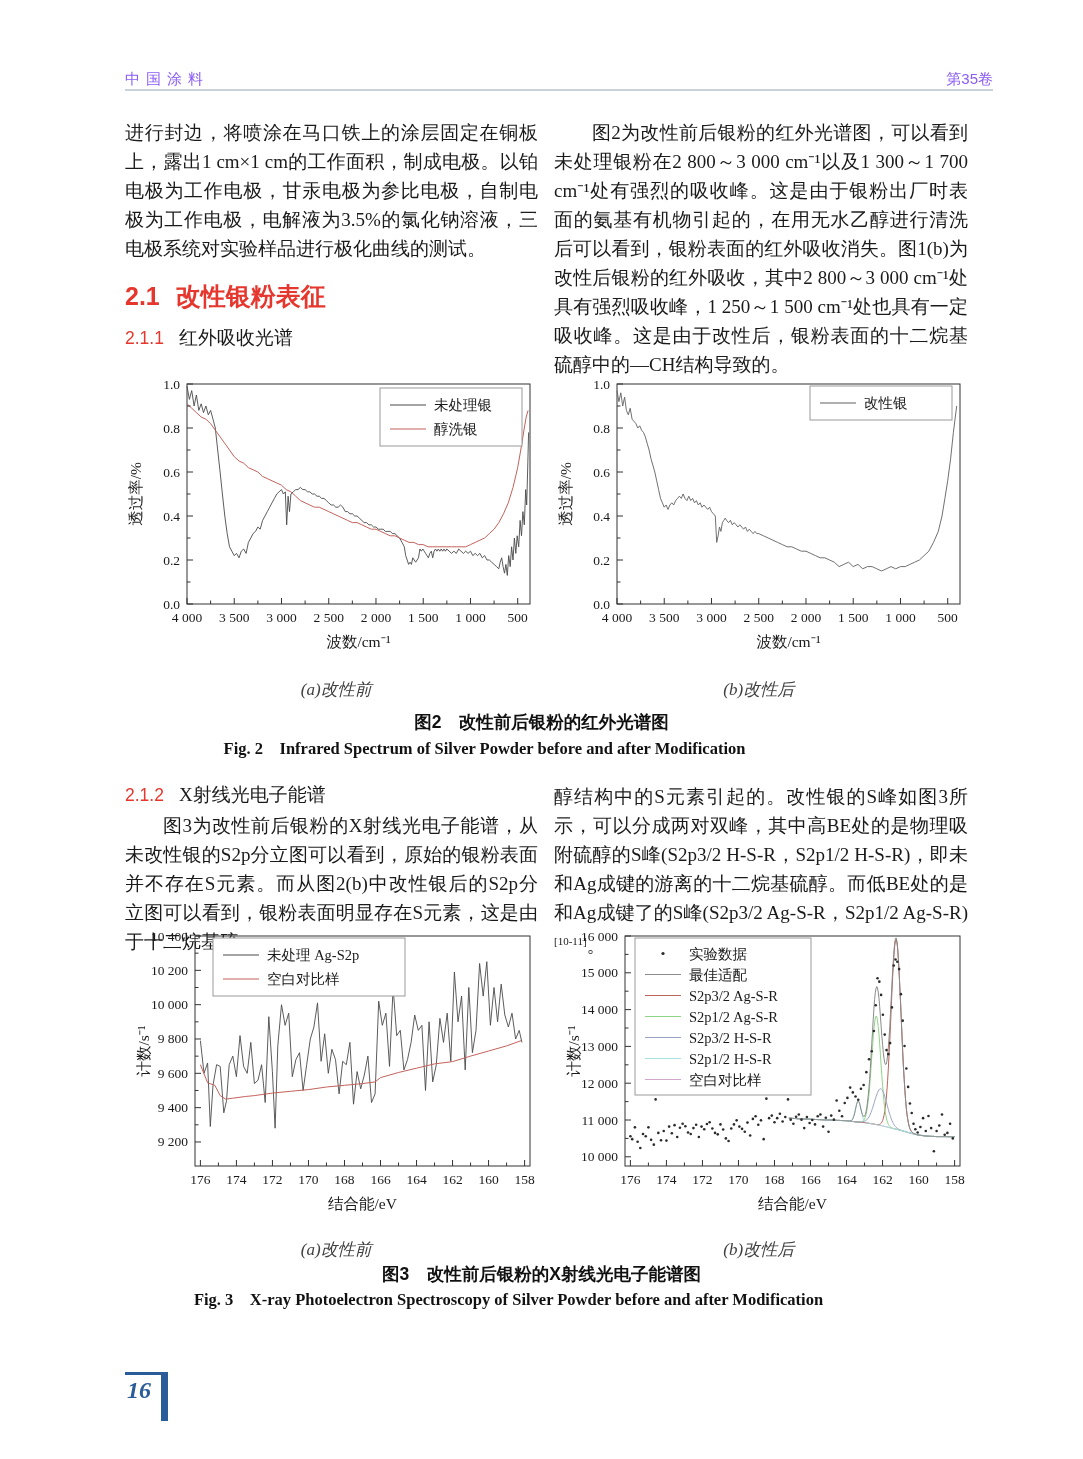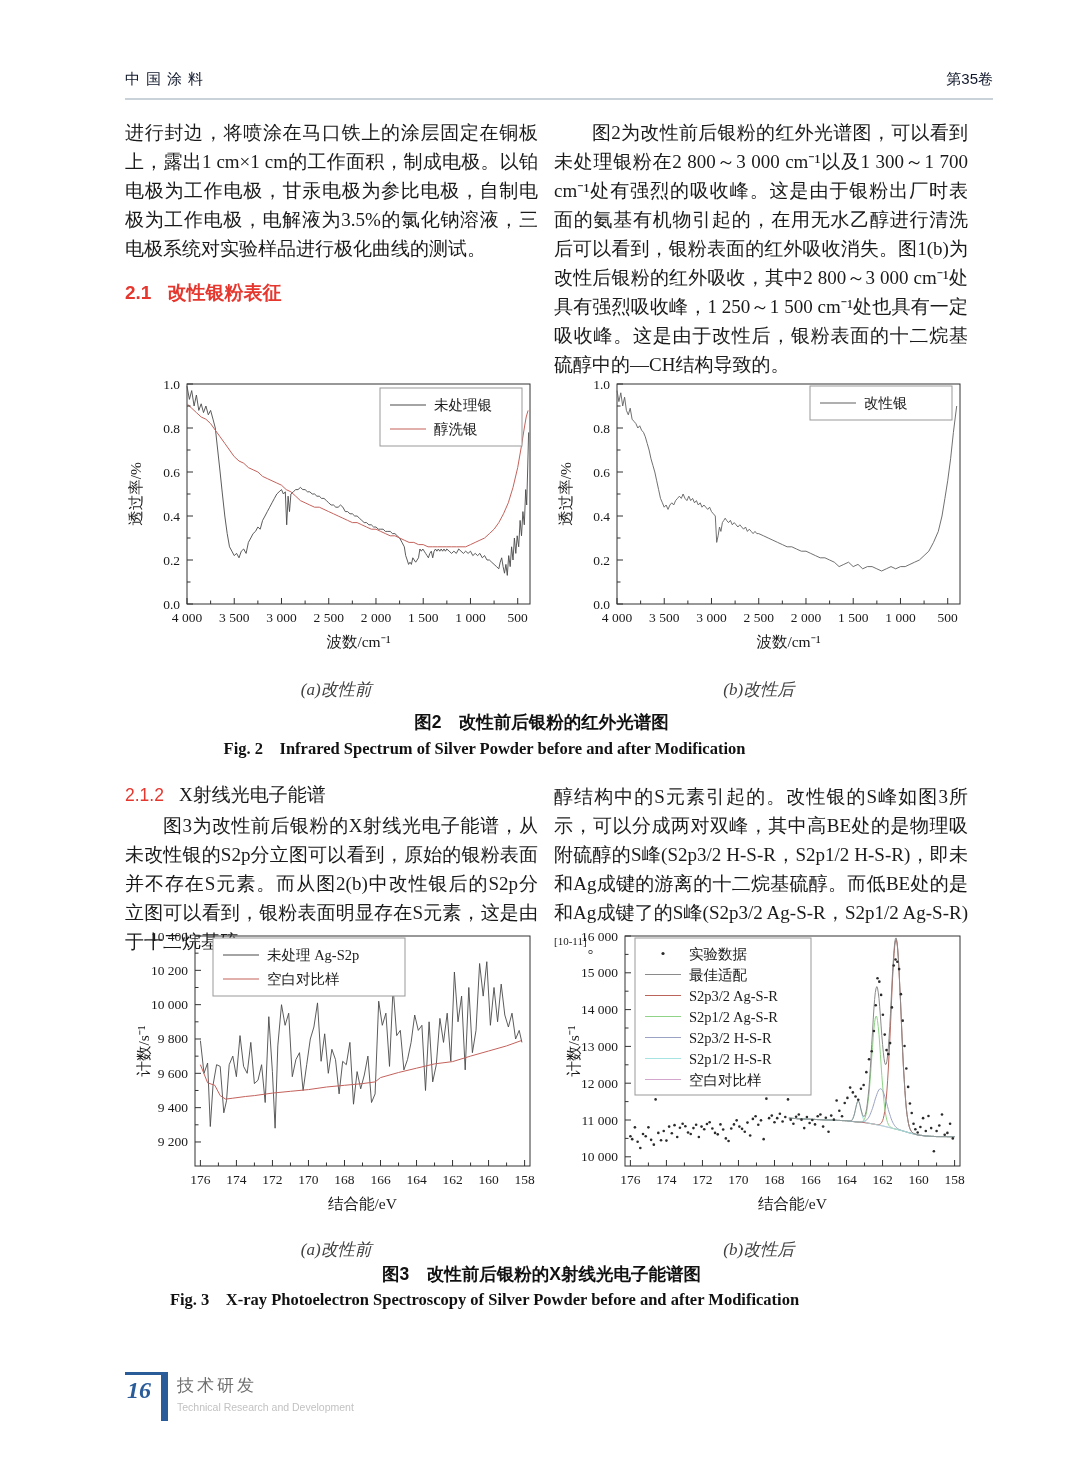--- a/index.html
+++ b/index.html
@@ -1,46 +1,46 @@
 <!DOCTYPE html>
 <html><head>
 <meta charset="utf-8">
 <style>
   html,body{margin:0;padding:0;background:#ffffff;}
   body{width:1083px;height:1459px;position:relative;font-family:"Liberation Serif",serif;color:#1a1a1a;}
   .header{position:absolute;left:125px;top:70px;width:868px;display:flex;justify-content:space-between;
-          align-items:flex-end;border-bottom:2px solid #c9d2d8;padding-bottom:9px;
-          font-family:"Liberation Sans",sans-serif;font-size:15px;color:#0f172a;}
+          align-items:flex-end;border-bottom:2px solid #c9d2d8;
+          font-family:"Liberation Sans",sans-serif;font-size:15px;color:#8b5cf6;}
   .header .jname{letter-spacing:6px;}
   .col-left{position:absolute;left:125px;top:118px;width:413px;}
   .col-right{position:absolute;left:554px;top:118px;width:414px;}
   .col-left2{position:absolute;left:125px;top:782px;width:413px;}
   .col-right2{position:absolute;left:554px;top:782px;width:414px;}
   p.body{font-size:19px;line-height:29px;text-align:justify;margin:0;}
   p.indent{text-indent:2em;}
   sup{font-size:11px;}
   h2.sec{font-family:"Liberation Sans",sans-serif;color:#e6372e;font-size:23px;font-weight:bold;margin:25px 0 0 0;}
   h2.sec .num{margin-right:22px;}
-  h3.sec{font-family:"Liberation Sans",sans-serif;color:#e6372e;font-size:19px;font-weight:bold;margin:17px 0 0 0;}
+  h3.sec{font-family:"Liberation Sans",sans-serif;color:#e6372e;font-size:25px;font-weight:bold;margin:17px 0 0 0;}
   h3.sec .num{margin-right:16px;}
   h4.sec{font-size:19px;font-weight:normal;margin:12px 0 0 0;}
   h4.sec .num{font-family:"Liberation Sans",sans-serif;color:#e6372e;font-size:17.5px;margin-right:15px;}
   h4.sec .blk{color:#1a1a1a;}
   .fig-row{position:absolute;left:125px;width:845px;display:flex;justify-content:space-between;}
   #fig2-row{top:372px;} #fig3-row{top:926px;}
   .subcap-row{position:absolute;left:125px;width:845px;display:flex;}
   #fig2-subcaps{top:678px;} #fig3-subcaps{top:1238px;}
   .subcap-cell{width:50%;text-align:center;}
   .subcap{color:#404040;font-size:17px;font-style:italic;}
   .figcap-zh{position:absolute;left:0;width:1083px;text-align:center;font-family:"Liberation Sans",sans-serif;
              font-weight:bold;font-size:17.5px;color:#111;}
   #fig2-zh{top:710px;} #fig3-zh{top:1262px;}
   .figcap-en{position:absolute;left:0;width:969px;text-align:center;font-family:"Liberation Serif",serif;
              font-weight:bold;font-size:16.5px;color:#111;}
-  #fig2-en{top:738px;} #fig3-en{top:1289px;}
+  #fig2-en{top:738px;} #fig3-en{top:1289px;padding-left:24px;}
   .footer{position:absolute;left:125px;top:1372px;display:flex;align-items:flex-start;}
   .footer-left{border-top:3px solid #2a5c99;display:flex;align-items:flex-start;justify-content:center;}
   .pagenum{font-style:italic;font-weight:bold;font-size:24px;color:#2a5c99;padding:2px 10px 4px 2px;}
   .vbar{width:7px;height:46px;background:#2a5c99;}
   .ft-text{margin-left:9px;padding-top:2px;font-family:"Liberation Sans",sans-serif;}
   .ft-zh{font-size:17px;color:#6f6f6f;letter-spacing:3px;}
   .ft-en{font-size:10.5px;color:#c2c2c2;margin-top:4px;}
   svg{display:block;}
 </style>
 </head>
@@ -51,20 +51,23 @@
   <div class="header">
     <span class="jname">中国涂料</span>
     <span>第35卷</span>
   </div>
 
   <div class="col-left">
     <p class="body">进行封边，将喷涂在马口铁上的涂层固定在铜板上，露出1 cm×1 cm的工作面积，制成电极。以铂电极为工作电极，甘汞电极为参比电极，自制电极为工作电极，电解液为3.5%的氯化钠溶液，三电极系统对实验样品进行极化曲线的测试。</p>
     <h3 class="sec">
       <span class="num">2.1</span><span>改性银粉表征</span>
     </h3>
+    <h4 class="sec">
+      <span class="num">2.1.1</span><span class="blk">红外吸收光谱</span>
+    </h4>
   </div>
 
   <div class="col-right">
     <p class="body indent">图2为改性前后银粉的红外光谱图，可以看到未处理银粉在2 800～3 000 cm⁻¹以及1 300～1 700 cm⁻¹处有强烈的吸收峰。这是由于银粉出厂时表面的氨基有机物引起的，在用无水乙醇进行清洗后可以看到，银粉表面的红外吸收消失。图1(b)为改性后银粉的红外吸收，其中2 800～3 000 cm⁻¹处具有强烈吸收峰，1 250～1 500 cm⁻¹处也具有一定吸收峰。这是由于改性后，银粉表面的十二烷基硫醇中的—CH结构导致的。</p>
   </div>
 
   <div class="fig-row" id="fig2-row">
     <svg width="415" height="295">
         <rect x="62" y="12" width="343" height="220" fill="none" stroke="#333" stroke-width="1"></rect>
         <polyline points="62.0,14.2 64.4,27.4 66.7,18.6 69.1,34.0 71.4,23.0 73.8,38.4 76.2,31.8 78.5,40.6 80.9,34.0 83.3,42.8 85.6,38.4 88.0,47.2 90.3,56.0 92.7,78.0 95.1,100.0 97.4,122.0 99.8,144.0 102.2,161.6 104.5,174.8 106.9,179.2 109.2,183.6 111.6,181.4 114.0,185.8 116.3,179.2 118.7,177.0 121.1,181.4 123.4,170.4 125.8,166.0 128.1,161.6 130.5,159.4 132.9,155.0 135.2,157.2 137.6,148.4 140.0,144.0 142.3,139.6 144.7,135.2 147.0,130.8 149.4,126.4 151.8,122.0 154.1,119.8 156.5,117.6 158.4,122.0 160.3,119.8 161.7,152.8 163.1,124.2 164.5,139.6 165.9,122.0 168.3,119.8 170.7,117.6 173.0,117.6 175.4,115.4 177.8,117.6 180.1,117.6 182.5,119.8 184.8,119.8 187.2,122.0 189.6,122.0 191.9,124.2 194.3,124.2 196.6,126.4 199.0,126.4 201.4,128.6 203.7,130.8 206.1,133.0 208.5,133.0 210.8,135.2 213.2,135.2 215.5,133.0 217.9,135.2 220.3,139.6 222.6,139.6 225.0,141.8 227.4,141.8 229.7,144.0 232.1,144.0 234.4,146.2 236.8,148.4 239.2,150.6 241.5,150.6 243.9,152.8 246.3,152.8 248.6,155.0 251.0,155.0 253.3,157.2 255.7,157.2 258.1,157.2 260.4,159.4 262.8,159.4 265.2,159.4 267.5,161.6 269.9,161.6 272.2,163.8 274.6,166.0 277.0,170.4 279.3,174.8 280.7,183.6 282.2,188.0 283.6,192.4 285.0,190.2 286.4,192.4 287.8,185.8 289.2,188.0 290.7,190.2 292.1,188.0 293.5,185.8 294.9,177.0 296.3,179.2 297.8,177.0 299.2,179.2 300.6,181.4 302.0,183.6 303.4,185.8 304.8,181.4 306.3,179.2 307.7,185.8 309.1,179.2 310.5,177.0 311.9,179.2 313.3,177.0 314.8,179.2 316.2,177.0 317.6,179.2 319.0,177.0 320.4,179.2 321.8,177.0 324.2,179.2 326.6,181.4 328.9,179.2 331.3,181.4 333.7,177.0 336.0,179.2 338.4,181.4 340.7,179.2 343.1,181.4 345.5,179.2 347.8,183.6 350.2,181.4 352.6,183.6 354.9,181.4 357.3,185.8 359.6,183.6 362.0,188.0 364.4,188.0 366.7,190.2 369.1,192.4 371.5,194.6 373.8,196.8 375.2,190.2 376.7,185.8 378.1,194.6 379.5,201.2 380.9,192.4 382.3,203.4 383.7,183.6 385.2,194.6 386.6,174.8 388.0,188.0 389.4,166.0 390.8,181.4 392.2,163.8 393.7,174.8 395.1,148.4 396.5,163.8 397.9,139.6 399.3,152.8 400.7,117.6 401.7,133.0 402.6,100.0 403.6,60.4" fill="none" stroke="#4a4a4a" stroke-width="0.9" stroke-linejoin="round"></polyline>
@@ -457,19 +460,15 @@
     <div class="subcap-cell"><span class="subcap">(b)改性后</span></div>
   </div>
   <div class="figcap-zh" id="fig3-zh">图3　改性前后银粉的X射线光电子能谱图</div>
   <div class="figcap-en" id="fig3-en">Fig. 3　X-ray Photoelectron Spectroscopy of Silver Powder before and after Modification</div>
 
   <div class="footer">
     <div class="footer-left">
       <div class="pagenum">16</div>
       <div class="vbar"></div>
     </div>
-    <div class="ft-text">
-      <div class="ft-zh">技术研发</div>
-      <div class="ft-en">Technical Research and Development</div>
-    </div>
   </div>
 
 </div>
 
 </body></html>

